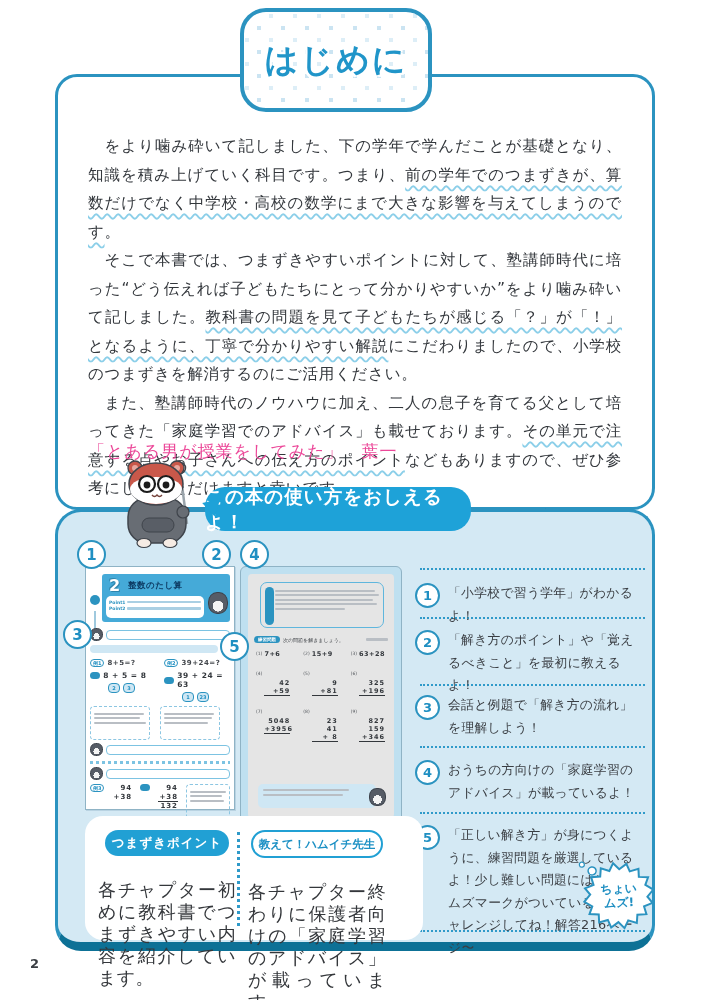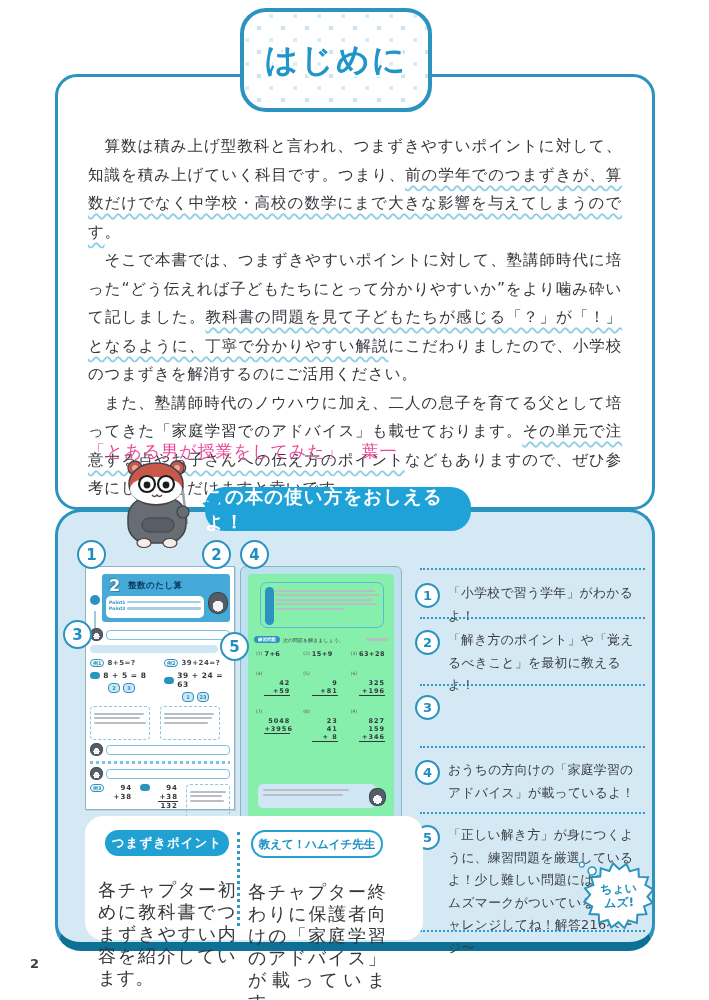--- a/index.html
+++ b/index.html
@@ -83,21 +83,21 @@
     font-size:5px;display:flex;align-items:center;justify-content:center;padding:0 1px;background:#cfe7f4;font-weight:bold;}
   .note-box{width:60px;height:34px;border:1px dashed #8cc6e2;border-radius:4px;padding:3px;box-sizing:border-box;}
   .note-row{display:flex;gap:10px;margin-top:4px;}
   .wavy-divider{margin-top:5px;height:3px;
     background:repeating-linear-gradient(90deg,#7cc3e2 0 3px,transparent 3px 6px);}
   .vcalc{font-size:7px;font-weight:bold;color:#33373c;text-align:right;width:26px;line-height:8.5px;letter-spacing:1px;}
   .vcalc .sumline{border-top:1px solid #33373c;}
 
   .page-right{position:absolute;left:240px;top:566px;width:160px;height:258px;background:#bfe0f0;
     border:1px solid #8fb3c5;border-radius:6px;z-index:3;}
-  .pr-inner{position:absolute;left:7px;top:7px;right:7px;bottom:7px;background:#86efac;border-radius:4px;}
+  .pr-inner{position:absolute;left:7px;top:7px;right:7px;bottom:7px;background:#e5e5e5;border-radius:4px;}
   .advice-box{position:absolute;left:12px;top:8px;width:124px;height:46px;border:1px solid #5fb6dd;border-radius:7px;padding:4px 5px 4px 14px;box-sizing:border-box;}
   .advice-tab{position:absolute;left:4px;top:4px;width:9px;height:38px;background:#2b93c0;border-radius:5px;}
   .practice-row{position:absolute;left:6px;top:62px;right:6px;display:flex;align-items:center;gap:3px;}
   .practice-pill{font-size:4.5px;color:#fff;background:#2b93c0;border-radius:5px;padding:1px 4px;font-weight:bold;white-space:nowrap;}
   .practice-lead{font-size:5px;color:#33373c;white-space:nowrap;}
   .practice-ref{margin-left:auto;width:22px;height:2.5px;background:#b9bec4;border-radius:1px;}
   .prob-grid{position:absolute;left:8px;top:76px;right:4px;}
   .prob-row{display:flex;gap:8px;}
   .prob{width:42px;display:flex;gap:2px;}
   .prob-n{font-size:4.5px;color:#55595e;margin-top:1px;white-space:nowrap;}
@@ -136,21 +136,21 @@
 
 <div id="page">
 
   <div class="intro-box"></div>
 
   <div class="header-box">
     <div class="header-title">はじめに</div>
   </div>
 
   <div class="intro-text">
-    <p><span>　算数は積み上げ型教科と言われ、つまずきやすいポイントに対して、知識を積み上げていく科目です。つまり、</span><span class="wavy">前の学年でのつまずきが、算数だけでなく中学校・高校の数学にまで大きな影響を与えてしまうのです</span><span>。</span></p>
+    <p><span>　をより噛み砕いて記しました、下の学年で学んだことが基礎となり、知識を積み上げていく科目です。つまり、</span><span class="wavy">前の学年でのつまずきが、算数だけでなく中学校・高校の数学にまで大きな影響を与えてしまうのです</span><span>。</span></p>
     <p><span>　そこで本書では、つまずきやすいポイントに対して、塾講師時代に培った“どう伝えれば子どもたちにとって分かりやすいか”をより噛み砕いて記しました。</span><span class="wavy">教科書の問題を見て子どもたちが感じる「？」が「！」となるように、丁寧で分かりやすい解説</span><span>にこだわりましたので、小学校のつまずきを解消するのにご活用ください。</span></p>
     <p><span>　また、塾講師時代のノウハウに加え、二人の息子を育てる父として培ってきた「家庭学習でのアドバイス」も載せております。</span><span class="wavy">その単元で注意する点やお子さんへの伝え方のポイント</span><span>などもありますので、ぜひ参考にしていただけますと幸いです。</span></p>
     <p><span>　この本がみなさんのよりよい家庭学習の一助になることを心から願っております。</span></p>
   </div>
   <div class="signature">「とある男が授業をしてみた」　葉一</div>
 
   <div class="blue-section"></div>
 
   <div class="mascot">
     <svg width="102" height="92" viewBox="0 0 102 92">
@@ -391,20 +391,21 @@
   <div class="feature" style="top:582px;">
     <div class="fnum">1</div>
     <div class="ftext">「小学校で習う学年」がわかるよ！</div>
   </div>
   <div class="feature" style="top:629px;">
     <div class="fnum">2</div>
     <div class="ftext">「解き方のポイント」や「覚えるべきこと」を最初に教えるよ！</div>
   </div>
   <div class="feature" style="top:694px;">
     <div class="fnum">3</div>
+    <div class="ftext">会話と例題で「解き方の流れ」を理解しよう！</div>
   </div>
   <div class="feature" style="top:759px;">
     <div class="fnum">4</div>
     <div class="ftext">おうちの方向けの「家庭学習のアドバイス」が載っているよ！</div>
   </div>
   <div class="feature" style="top:824px;">
     <div class="fnum">5</div>
     <div class="ftext">「正しい解き方」が身につくように、練習問題を厳選しているよ！少し難しい問題にはちょいムズマークがついているからチャレンジしてね！解答216ページ〜</div>
   </div>
 

